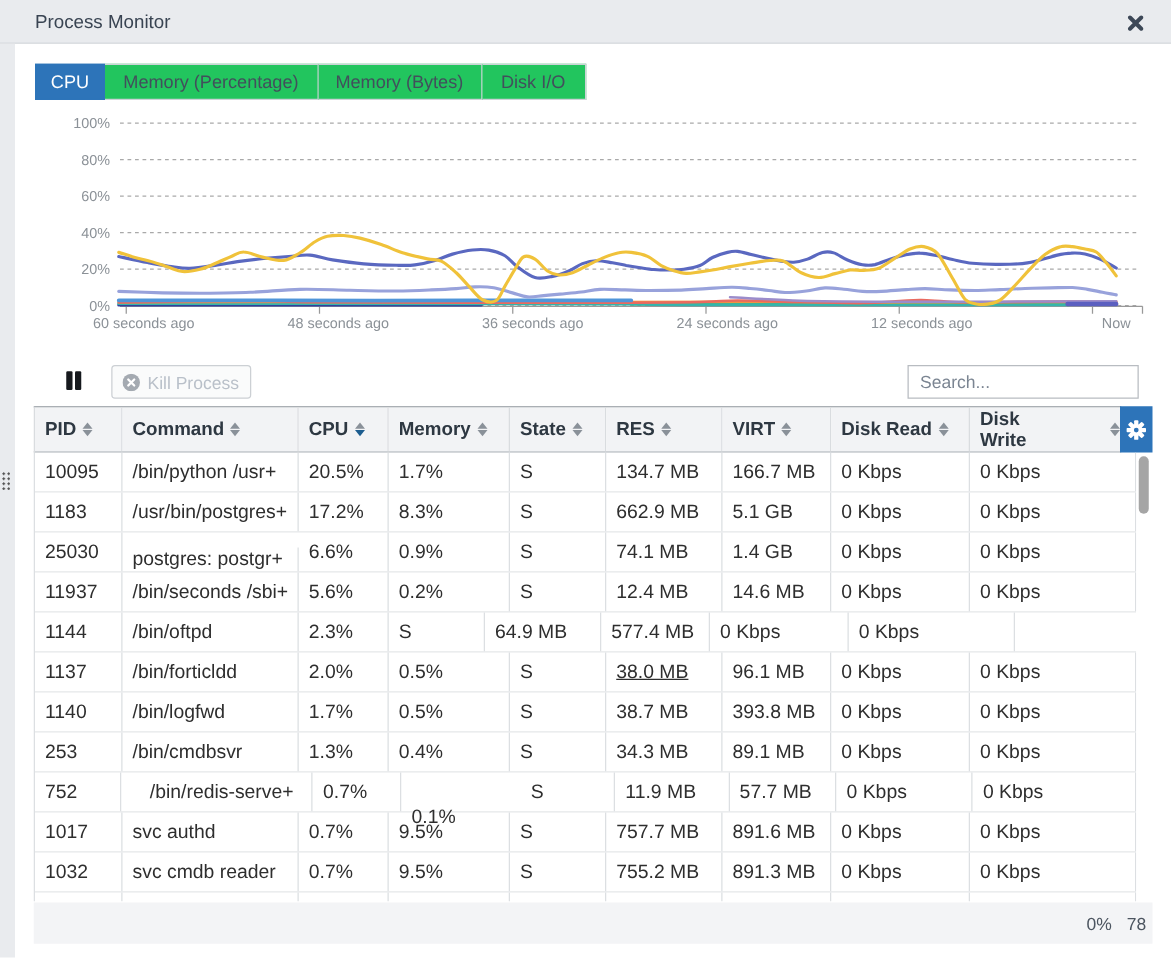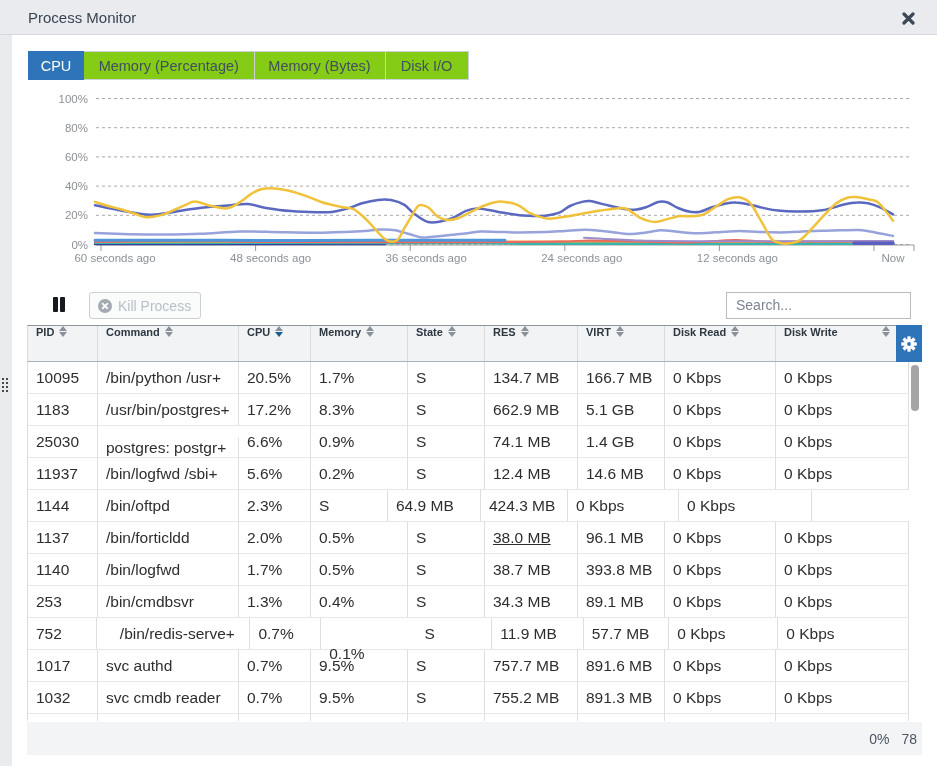--- a/index.html
+++ b/index.html
@@ -7,37 +7,37 @@
 body { font-family:"Liberation Sans",sans-serif; background:#fff; position:relative; }
 .titlebar { position:absolute; left:0; top:0; width:937px; height:35px; background:#e9ebee; border-bottom:1px solid #d6d9dd; }
 .title { position:absolute; left:28px; top:9px; font-size:15px; color:#394452; }
 .leftstrip { position:absolute; left:0; top:35px; width:12px; height:731px; background:#e9ebee; }
 .grip { position:absolute; left:1px; top:377px; width:7px; height:15px;
   background-image: radial-gradient(circle, #4a4a4a 1px, transparent 1.1px);
   background-size: 4px 4px; background-position:0 0; }
 .closex { position:absolute; left:902px; top:12px; width:13px; height:13px; }
 
 .tabs { position:absolute; left:28px; top:51px; display:flex; }
-.tab { height:29px; border:1px solid #cdd2d7; border-left:none; background:#84cc16;
+.tab { height:29px; border:1px solid #cdd2d7; border-left:none; background:#22c55e;
   font-size:14.5px; color:#424f5c; display:flex; align-items:center; justify-content:center; }
 .tab.first { border-left:1px solid #cdd2d7; }
 .tab.active { background:#2d74b9; border-color:#2d74b9; color:#fff; }
 
 .pbar1 { position:absolute; left:53px; top:297px; width:5px; height:15px; background:#16191d; border-radius:1px; }
 .pbar2 { position:absolute; left:60px; top:297px; width:5px; height:15px; background:#16191d; border-radius:1px; }
 .killbtn { position:absolute; left:89px; top:292px; width:112px; height:27px; border:1px solid #ccd0d4;
   border-radius:3px; background:#fafbfb; display:flex; align-items:center; }
 .killtxt { font-size:14px; color:#b9c0c9; margin-left:6px; }
 .search { position:absolute; left:726px; top:292px; width:185px; height:27px; border:1px solid #b8bcc1;
   background:#fff; font-size:14px; color:#7b8592; line-height:25px; padding-left:9px; }
 
 .thead { position:absolute; left:27px; top:325px; display:flex; height:37px;
   border-top:1px solid #8f959c; border-bottom:1px solid #abb1b8; border-left:1px solid #d9dcdf; }
-.th { background:#f2f3f5; border-right:1px solid #d9dcdf; font-size:11px; font-weight:bold;
-  color:#2e3842; display:flex; align-items:flex-start; padding-left:8px; height:35px; }
+.th { background:#f2f3f5; border-right:1px solid #d9dcdf; font-size:15px; font-weight:bold;
+  color:#2e3842; display:flex; align-items:center; padding-left:8px; height:35px; }
 .th .lbl { margin-right:5px; }
 .sort { display:inline-flex; flex-direction:column; align-items:center; }
 .sort .up { width:0; height:0; border-left:4.5px solid transparent; border-right:4.5px solid transparent;
   border-bottom:5px solid #8a9199; margin-bottom:1px; }
 .sort .dn { width:0; height:0; border-left:4.5px solid transparent; border-right:4.5px solid transparent;
   border-top:5px solid #8a9199; }
 .sort .dn.blue { border-top-color:#1d5d8f; }
 .gearcell { position:absolute; left:896px; top:325px; width:26px; height:37px; background:#2d74b9;
   display:flex; align-items:center; justify-content:center; }
 .tbody { position:absolute; left:27px; top:362px; width:882px; height:359px; overflow:hidden;
@@ -228,36 +228,36 @@
       <div class="td" style="width:72px;">6.6%</div>
       <div class="td" style="width:97px;">0.9%</div>
       <div class="td" style="width:77px;">S</div>
       <div class="td" style="width:93px;">74.1 MB</div>
       <div class="td" style="width:87px;">1.4 GB</div>
       <div class="td" style="width:111px;">0 Kbps</div>
       <div class="td" style="width:133px;">0 Kbps</div>
     </div>
     <div class="tr">
       <div class="td" style="width:70px;">11937</div>
-      <div class="td" style="width:141px;">/bin/logfwd /sbi+</div>
+      <div class="td" style="width:141px;">/bin/seconds /sbi+</div>
       <div class="td" style="width:72px;">5.6%</div>
       <div class="td" style="width:97px;">0.2%</div>
       <div class="td" style="width:77px;">S</div>
       <div class="td" style="width:93px;">12.4 MB</div>
       <div class="td" style="width:87px;">14.6 MB</div>
       <div class="td" style="width:111px;">0 Kbps</div>
       <div class="td" style="width:133px;">0 Kbps</div>
     </div>
     <div class="tr">
       <div class="td" style="width:70px;">1144</div>
       <div class="td" style="width:141px;">/bin/oftpd</div>
       <div class="td" style="width:72px;">2.3%</div>
       <div class="td" style="width:77px;">S</div>
       <div class="td" style="width:93px;">64.9 MB</div>
-      <div class="td" style="width:87px;">424.3 MB</div>
+      <div class="td" style="width:87px;">577.4 MB</div>
       <div class="td" style="width:111px;">0 Kbps</div>
       <div class="td" style="width:133px;">0 Kbps</div>
     </div>
     <div class="tr">
       <div class="td" style="width:70px;">1137</div>
       <div class="td" style="width:141px;">/bin/forticldd</div>
       <div class="td" style="width:72px;">2.0%</div>
       <div class="td" style="width:97px;">0.5%</div>
       <div class="td" style="width:77px;">S</div>
       <div class="td" style="width:93px;text-decoration:underline;">38.0 MB</div>

